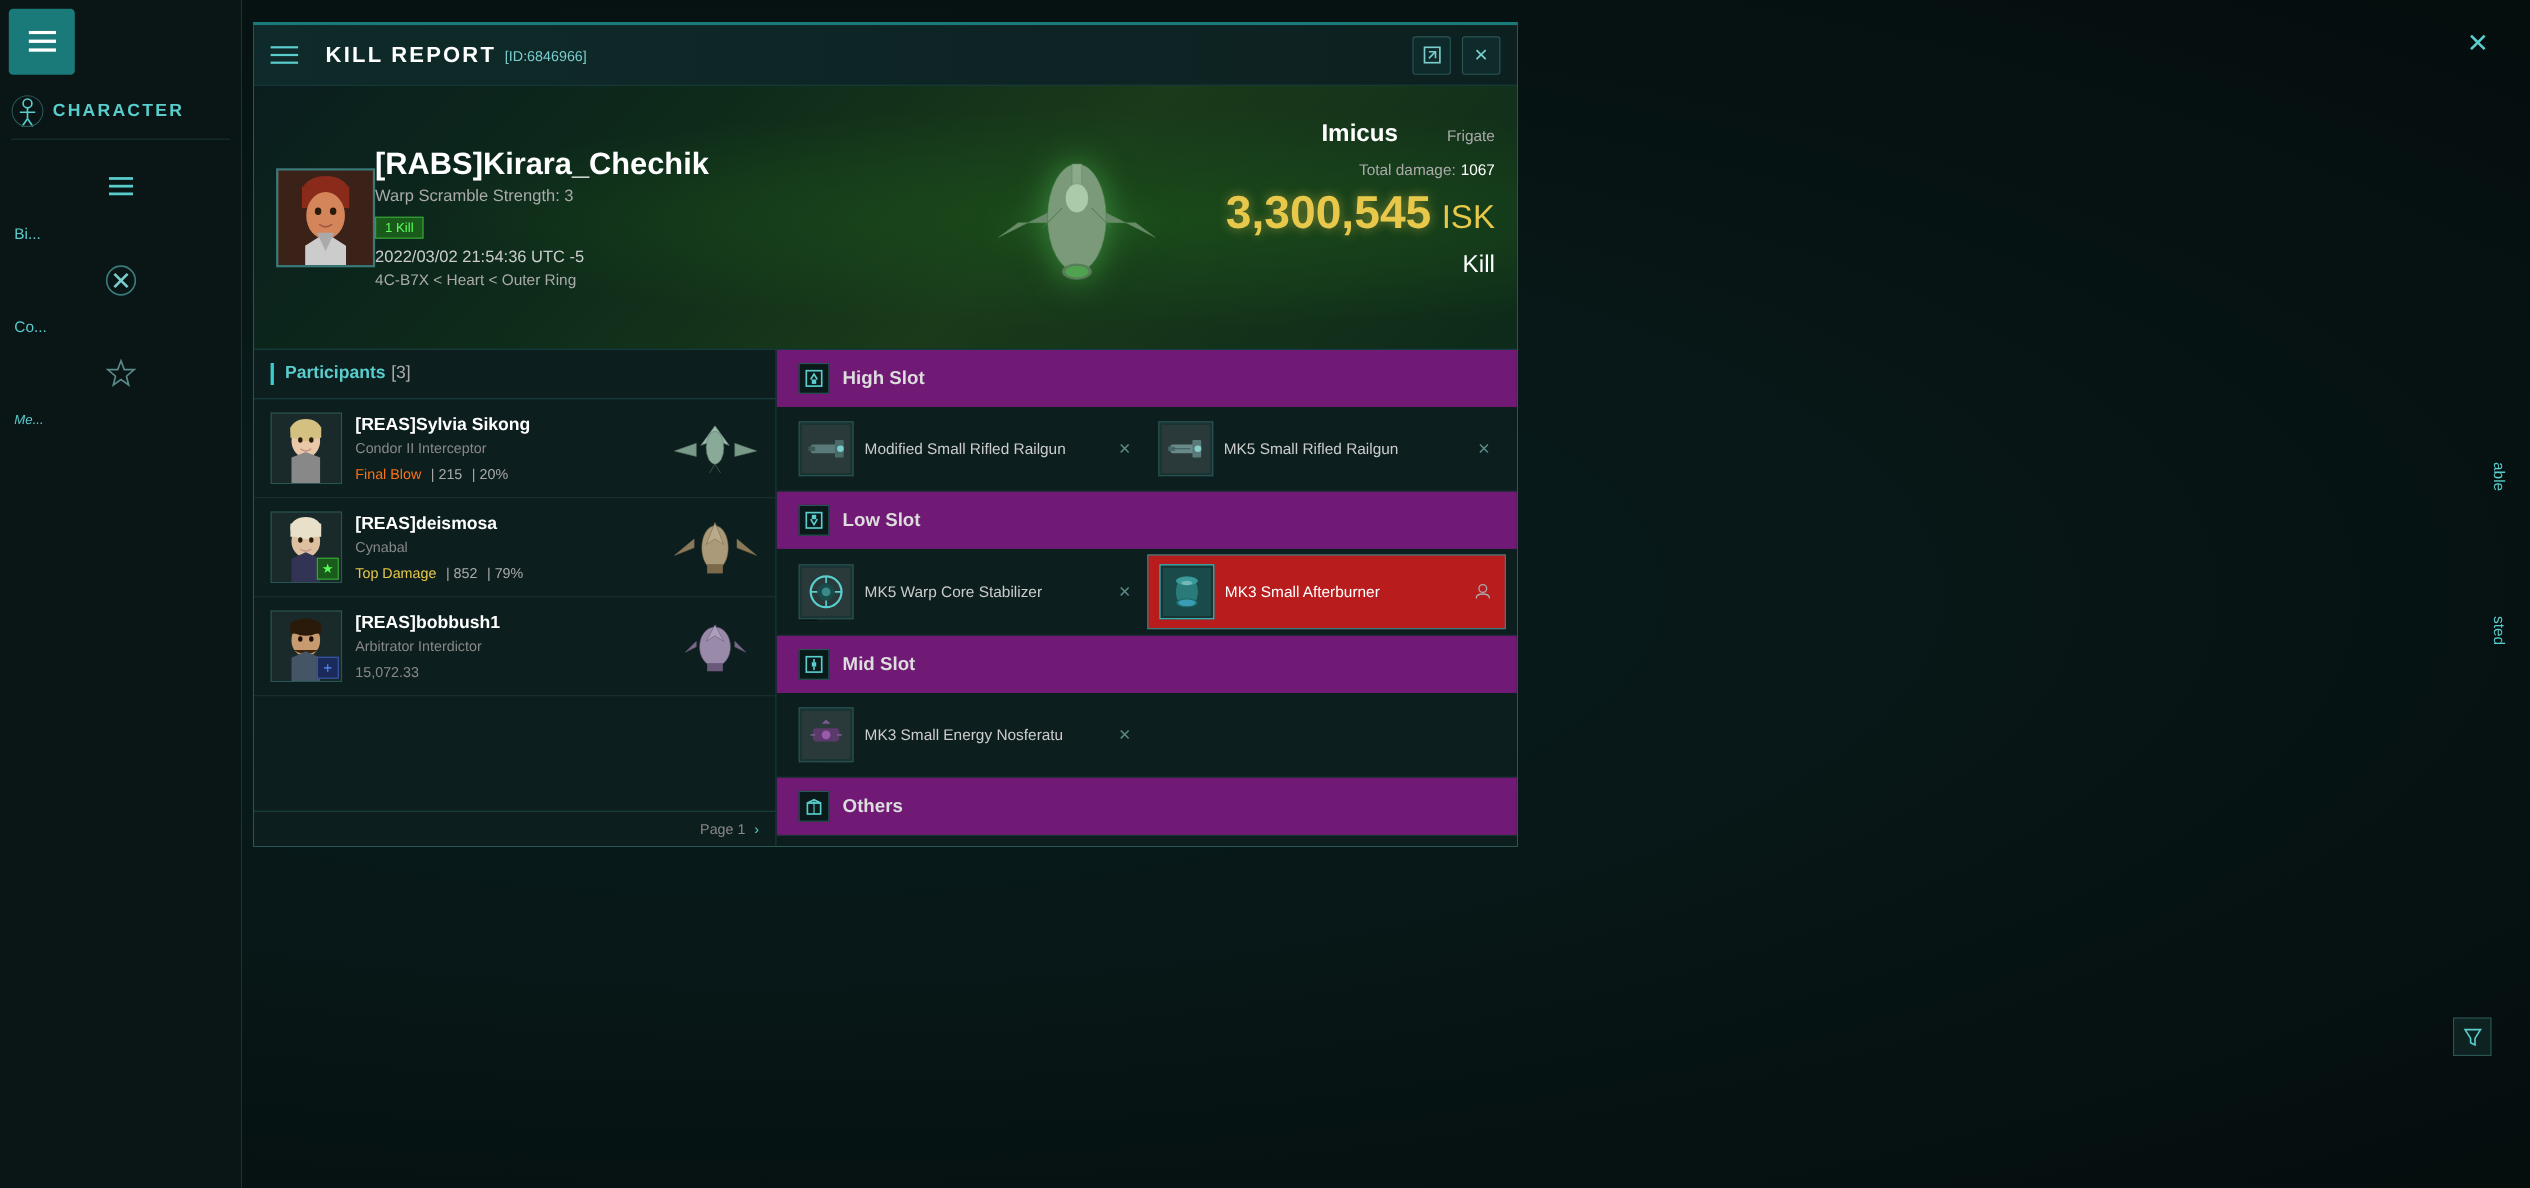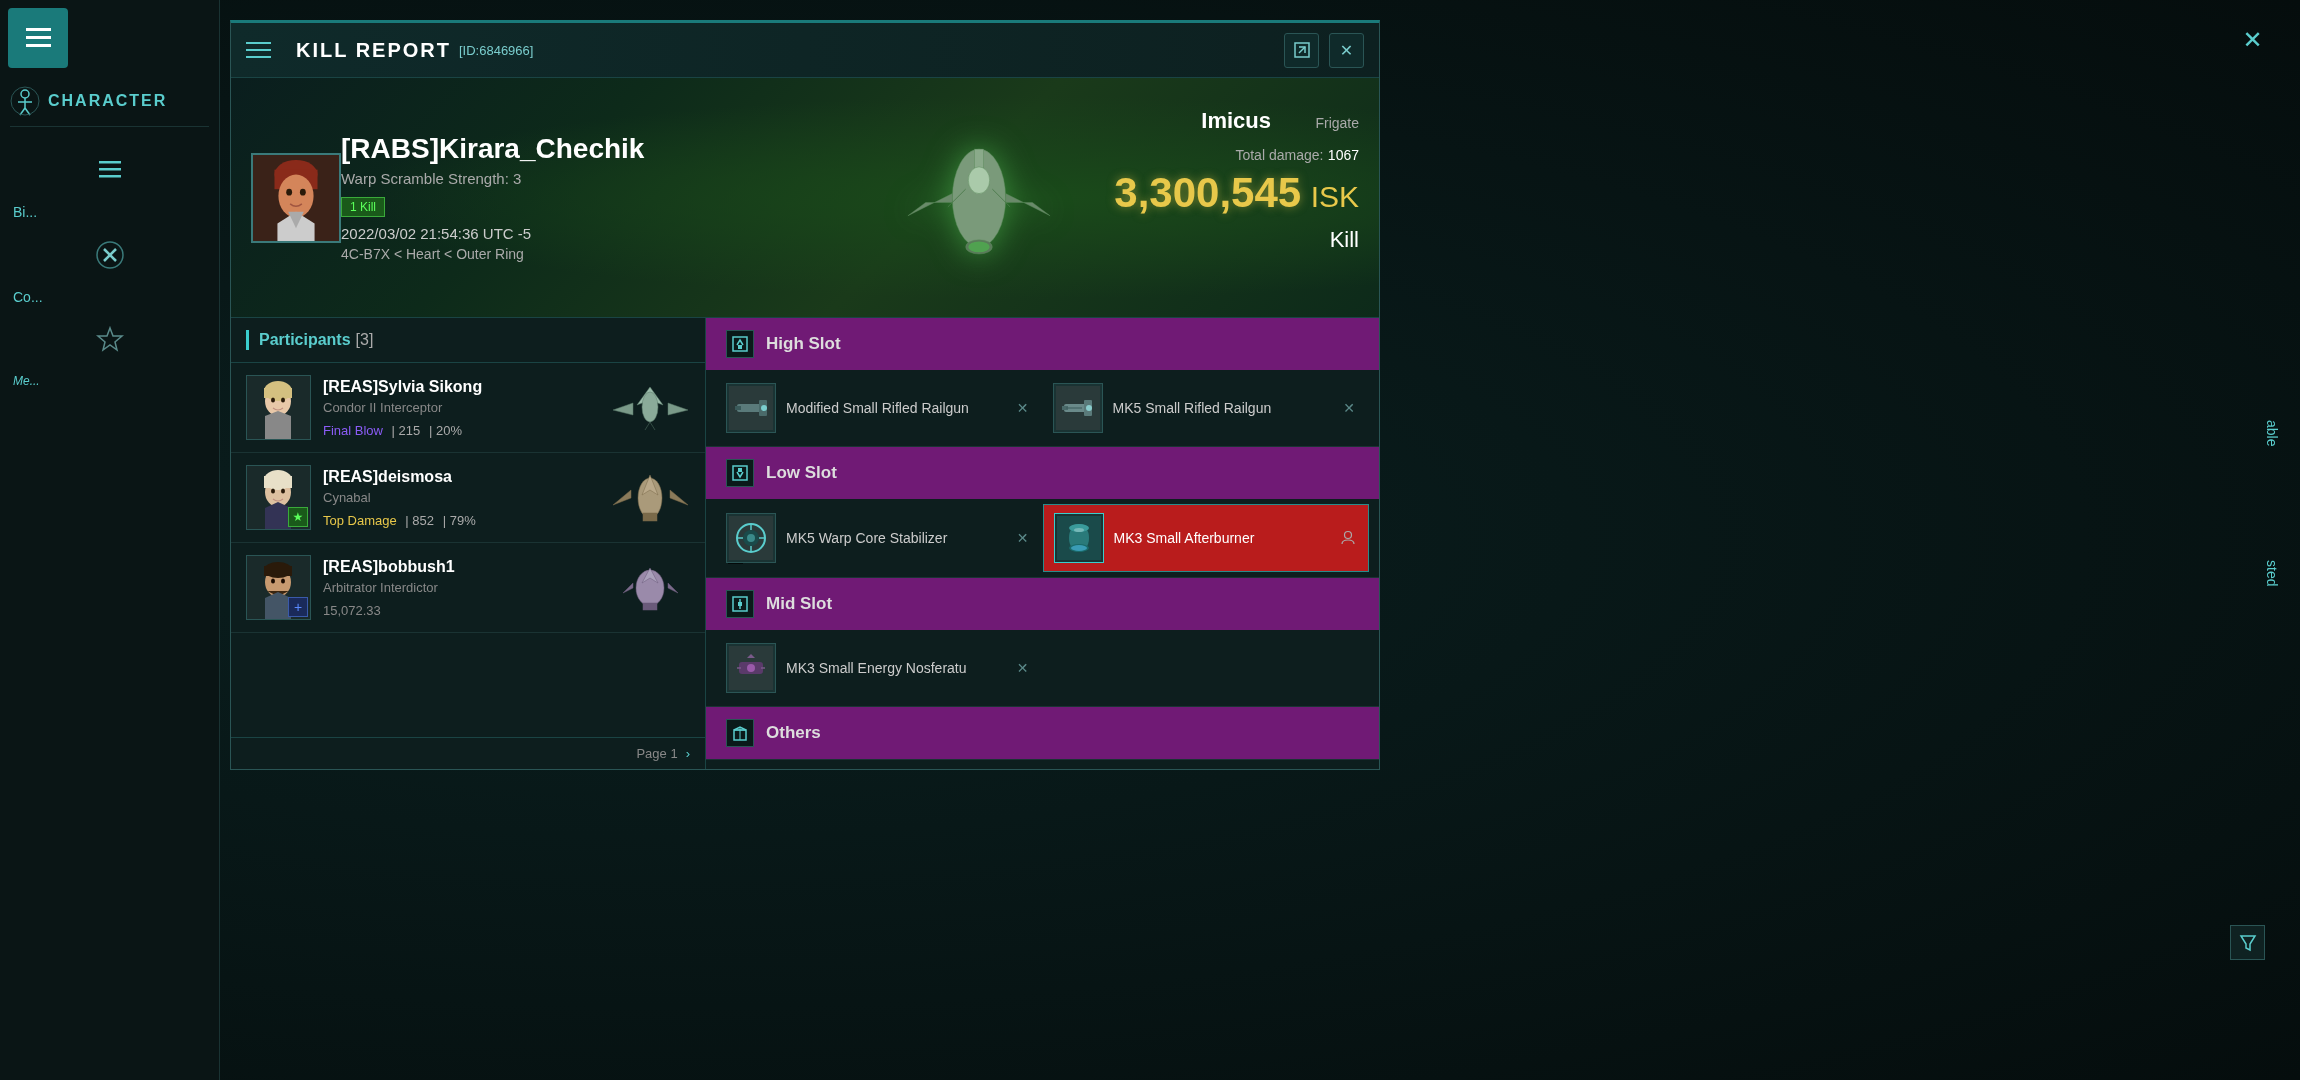--- a/index.html
+++ b/index.html
@@ -345,21 +345,21 @@
       color: #888888;
       margin-top: 4px;
     }
 
     .participant-damage {
       font-size: 13px;
       margin-top: 8px;
     }
 
     .final-blow-label {
-      color: #8b5cf6;
+      color: #f97316;
     }
 
     .top-damage-label {
       color: #e8c84a;
     }
 
     .damage-bar {
       color: #aaaaaa;
       margin-left: 5px;
     }

